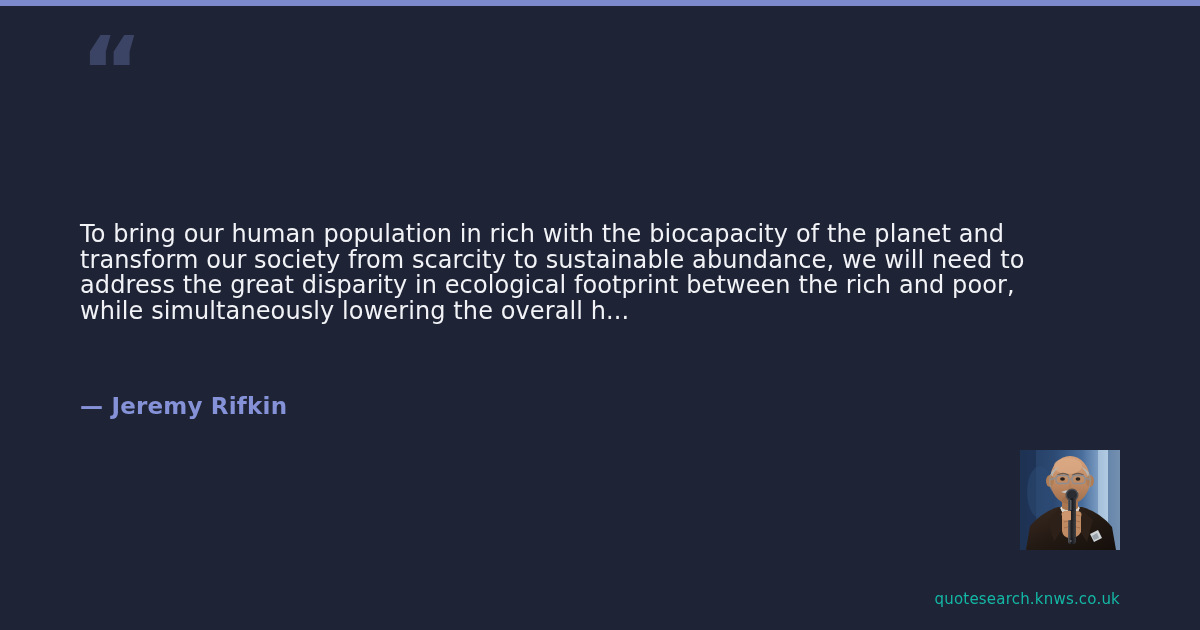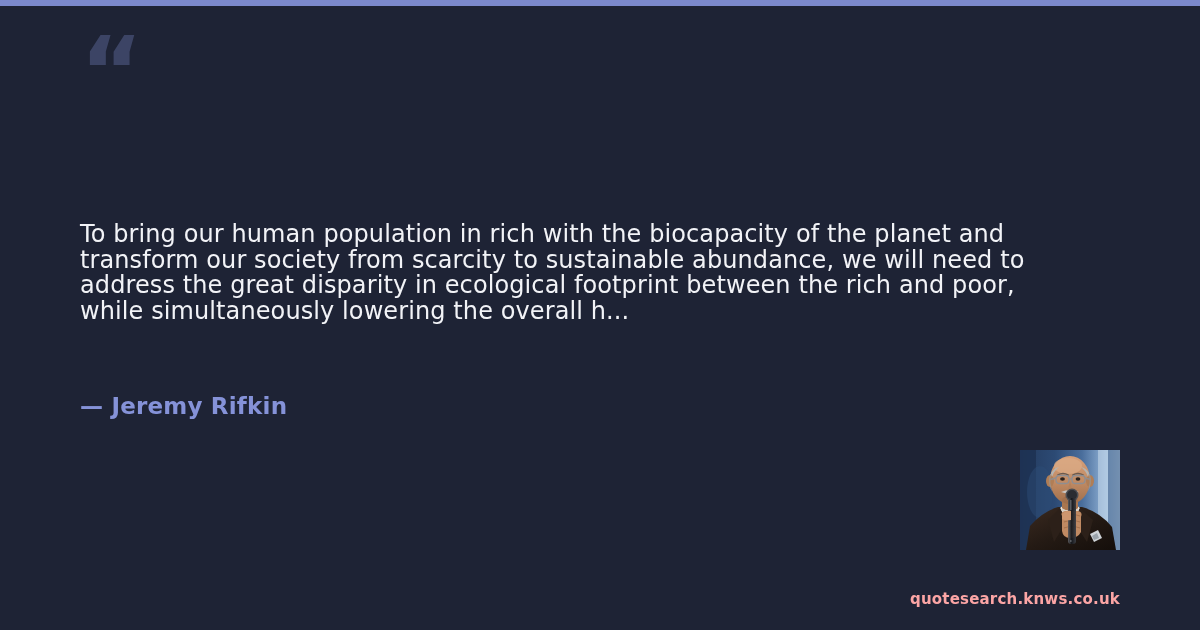--- a/index.html
+++ b/index.html
@@ -85,24 +85,23 @@
     background: #1b2a48;
   }
   .portrait svg { display: block; }
 
   
   .footer-url {
     position: absolute;
     right: 80px;
     top: 590px;
     font-size: 15px;
-    color: #fca5a5;
+    color: #14b8a6;
     letter-spacing: 0.2px;
     white-space: nowrap;
-    font-weight: bold;
   }
 </style>
 </head>
 <body>
 
 <div class="card">
 
   <div class="top-bar"></div>
 
   <div class="quote-mark">“</div>

